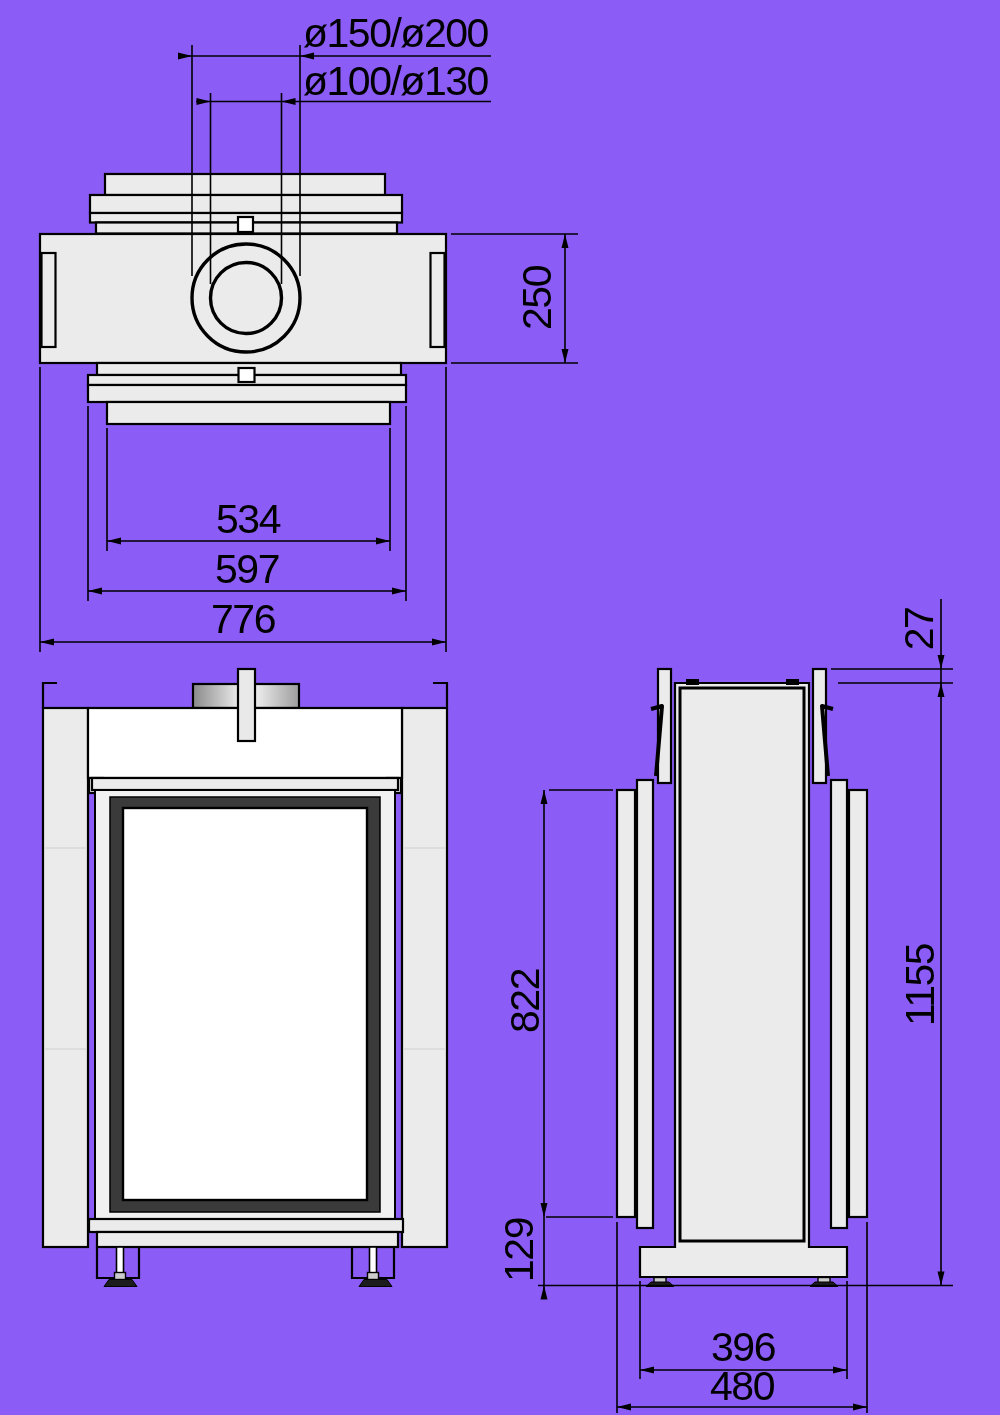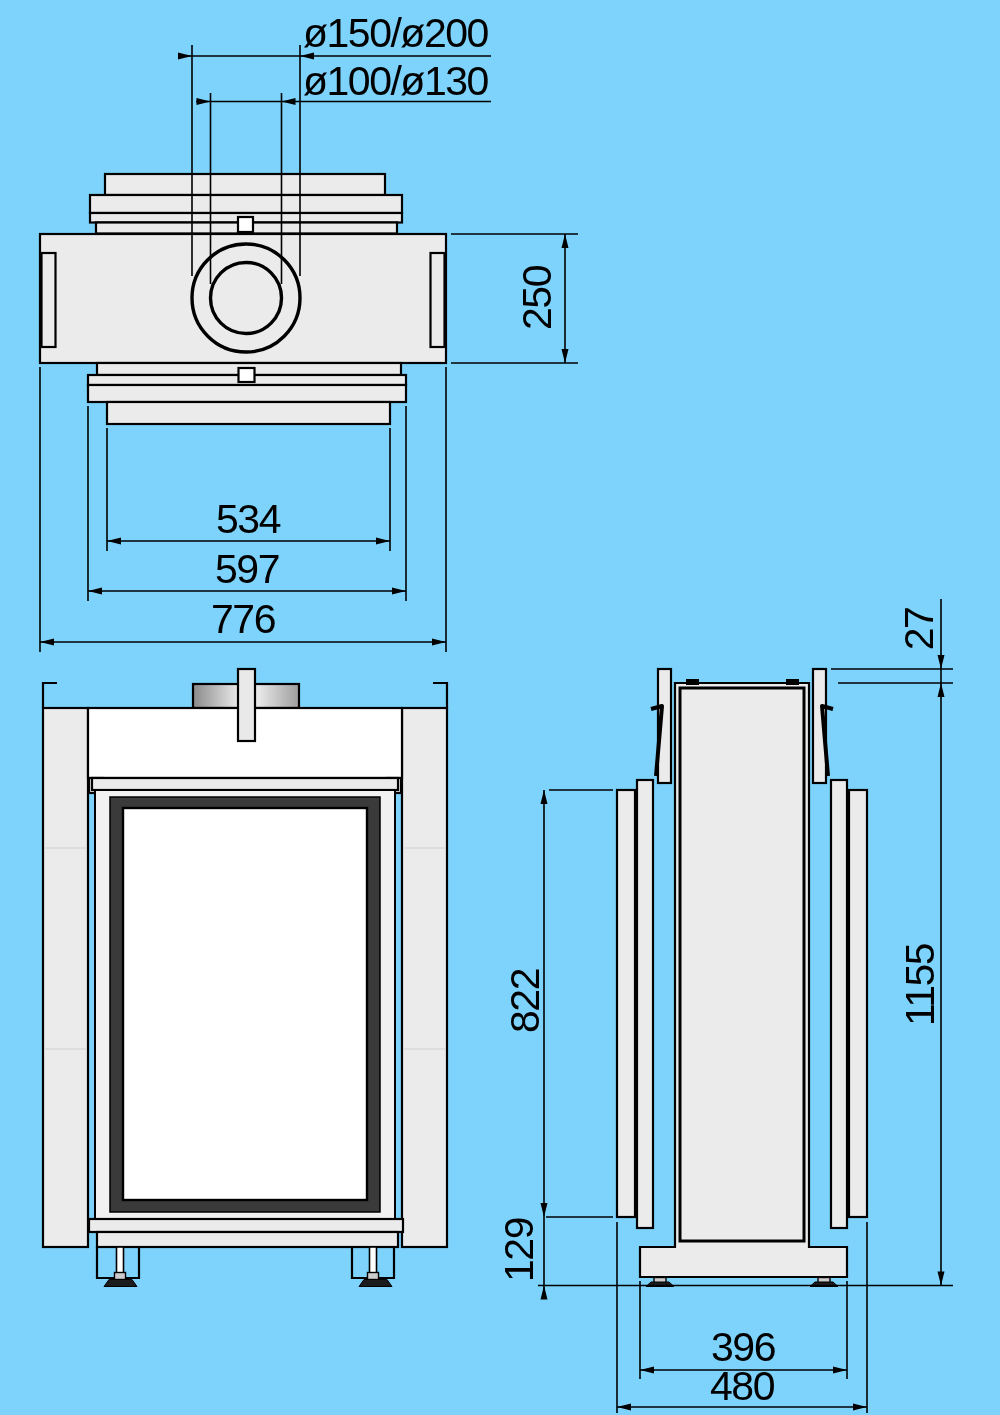--- a/index.html
+++ b/index.html
@@ -7,21 +7,21 @@
     padding: 0;
     background: #ffffff;
     width: 1000px;
     height: 1415px;
     overflow: hidden;
   }
   .stage {
     position: relative;
     width: 1000px;
     height: 1415px;
-    background: #7dd3fc;
+    background: #8b5cf6;
   }
   svg { display: block; }
 
   .fill-panel { fill: var(--panel, #ebebeb); stroke: var(--line, #000); stroke-width: 2.2; }
   .fill-white { fill: var(--glass, #fff); stroke: var(--line, #000); stroke-width: 2.2; }
   .fill-dark  { fill: var(--dark_frame, #3a3a3a); stroke: var(--line, #000); stroke-width: 1.5; }
   .glass      { fill: var(--glass, #fff); stroke: var(--line, #000); stroke-width: 2.4; }
   .ln   { stroke: var(--line, #000); stroke-width: 1.6; fill: none; }
   .ln2  { stroke: var(--line, #000); stroke-width: 2.2; fill: none; }
   .circ { fill: none; stroke: var(--line, #000); stroke-width: 3.4; }

